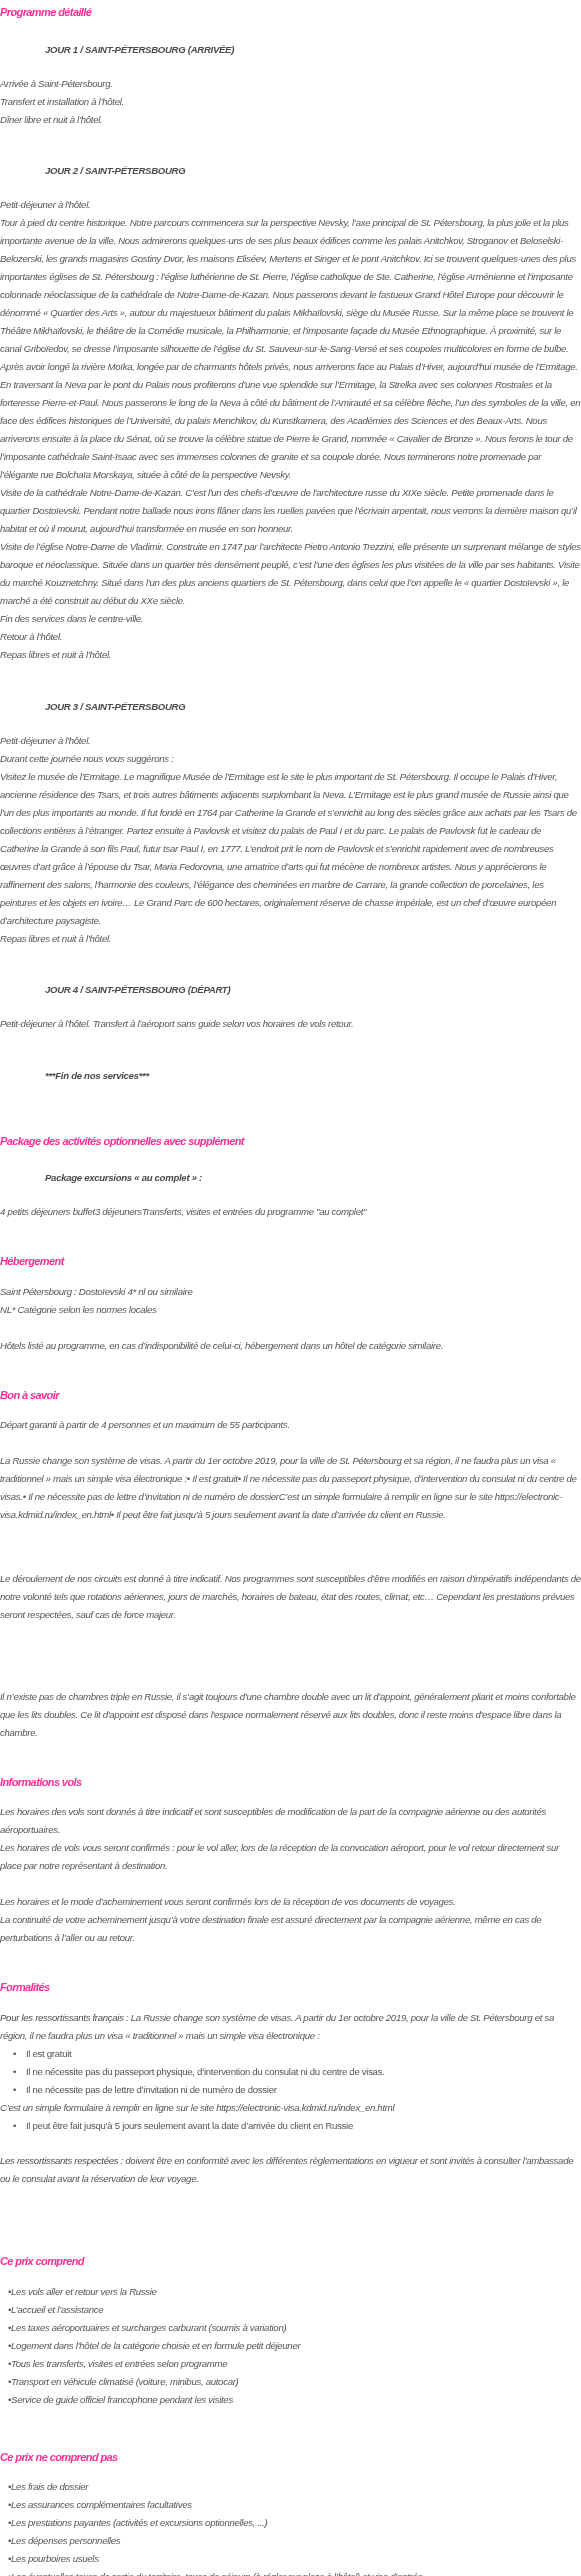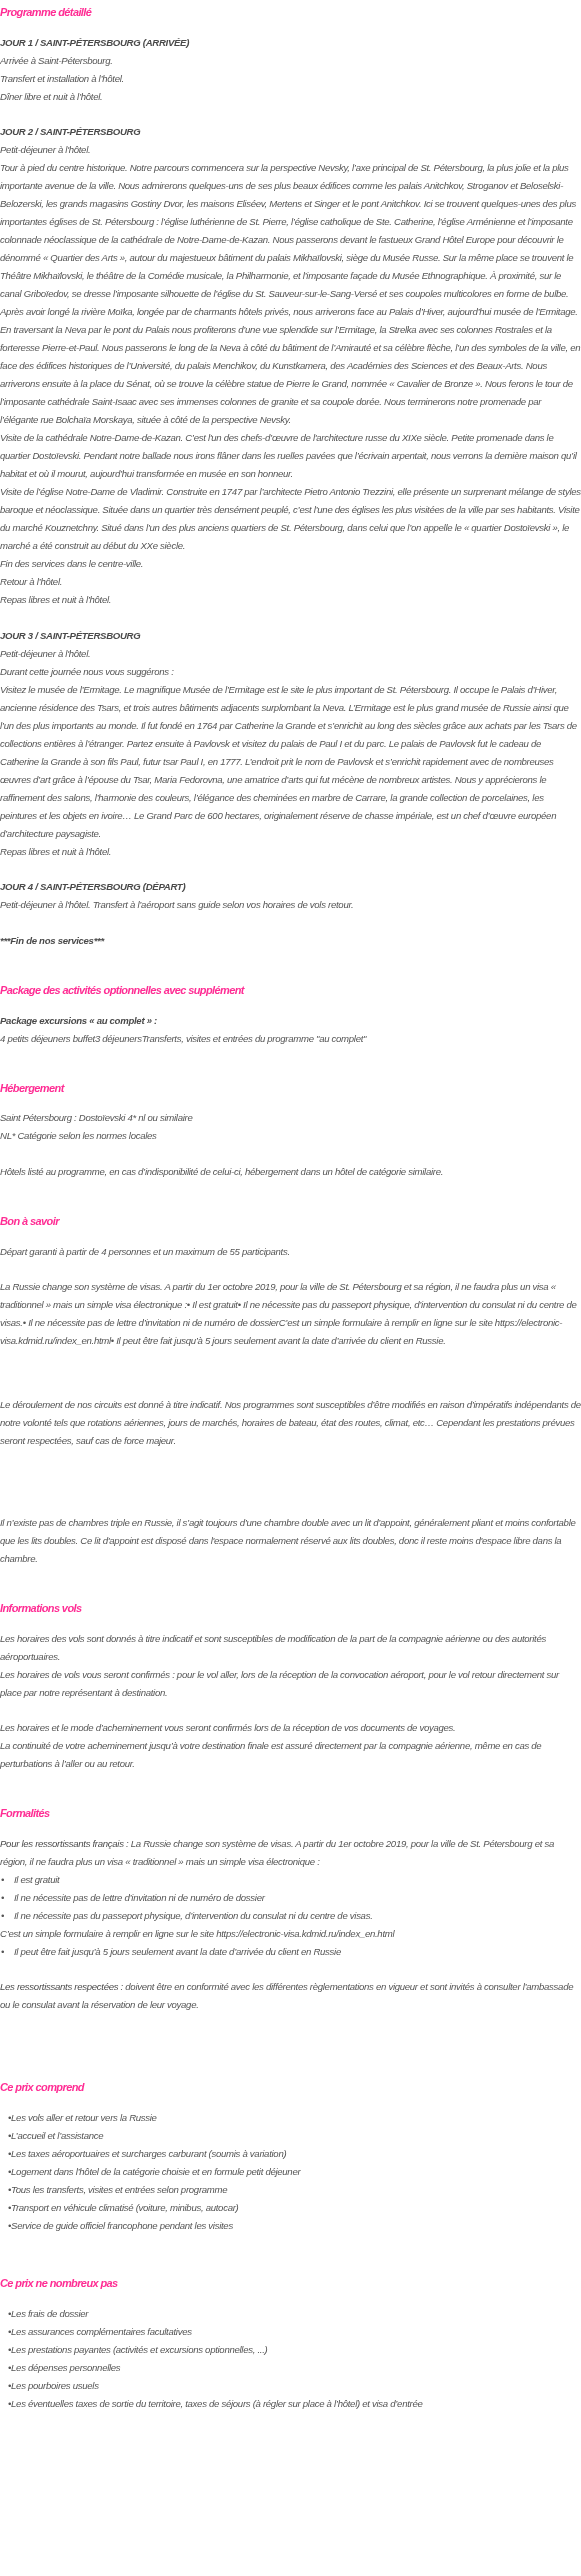--- a/index.html
+++ b/index.html
@@ -18,33 +18,33 @@
       font-weight: bold;
       font-size: 11px;
       letter-spacing: -0.6px;
       margin: 0 0 9.2px 0;
       line-height: 24.5px;
     }
     .day-title {
       font-style: italic;
       font-weight: bold;
       color: #4a4a4a;
-      margin: 0;
+      margin: 16px;
+      padding-left: 29px;
     }
     p { margin: 0; font-style: italic; }
     .gap-s { height: 17.6px; }
     .gap-m { height: 28px; }
     .gap-l { height: 46px; }
     .gap-xl { height: 61px; }
     strong.bold-label { font-weight: normal; color: #4a4a4a; }
     ul.bullets {
       list-style: none;
-      padding: 0 0 0 1px;
+      padding: 0 0 0 13px;
       margin: 0;
-      font-style: italic;
     }
     ul.bullets li { position: relative; padding-left: 13px; }
     ul.bullets li::before {
       content: "\2022";
       position: absolute;
       left: 0;
       color: #555;
     }
     ul.inline-bullets {
       list-style: none;
@@ -143,22 +143,22 @@
     <p>La continuité de votre acheminement jusqu’à votre destination finale est assuré directement par la compagnie aérienne, même en cas de perturbations à l’aller ou au retour.</p>
   </section>
 
   <div class="gap-m"></div>
 
   <section>
     <h2 class="section-title">Formalités</h2>
     <p><strong class="bold-label">Pour les ressortissants français</strong><span> : La Russie change son système de visas.  A partir du 1er octobre 2019, pour la ville de St. Pétersbourg et sa région, il ne faudra plus un visa « traditionnel » mais un simple visa électronique :</span></p>
     <ul class="bullets">
       <li>Il est gratuit</li>
+      <li>Il ne nécessite pas du passeport physique, d’intervention du consulat ni du centre de visas.</li>
       <li>Il ne nécessite pas de lettre d’invitation ni de numéro de dossier</li>
-      <li>Il ne nécessite pas du passeport physique, d’intervention du consulat ni du centre de visas.</li>
     </ul>
     <p>C’est un simple formulaire à remplir en ligne sur le site https://electronic-visa.kdmid.ru/index_en.html</p>
     <ul class="bullets">
       <li>Il peut être fait jusqu’à 5 jours seulement avant la date d’arrivée du client en Russie</li>
     </ul>
     <div class="gap-s"></div>
     <p><strong class="bold-label">Les ressortissants respectées</strong><span> : doivent être en conformité avec les différentes règlementations en vigueur et sont invités à consulter l’ambassade ou le consulat avant la réservation de leur voyage.</span></p>
   </section>
 
   <div class="gap-xl"></div>
@@ -172,21 +172,21 @@
       <li>Logement dans l’hôtel de la catégorie choisie et en formule petit déjeuner</li>
       <li>Tous les transferts, visites et entrées selon programme</li>
       <li>Transport en véhicule climatisé (voiture, minibus, autocar)</li>
       <li>Service de guide officiel francophone pendant les visites</li>
     </ul>
   </section>
 
   <div class="gap-m"></div>
 
   <section>
-    <h2 class="section-title">Ce prix ne nombreux pas</h2>
+    <h2 class="section-title">Ce prix ne comprend pas</h2>
     <ul class="inline-bullets">
       <li>Les frais de dossier</li>
       <li>Les assurances complémentaires facultatives</li>
       <li>Les prestations payantes (activités et excursions optionnelles, ...)</li>
       <li>Les dépenses personnelles</li>
       <li>Les pourboires usuels</li>
       <li>Les éventuelles taxes de sortie du territoire, taxes de séjours (à régler sur place à l’hôtel) et visa d’entrée</li>
     </ul>
   </section>
 

